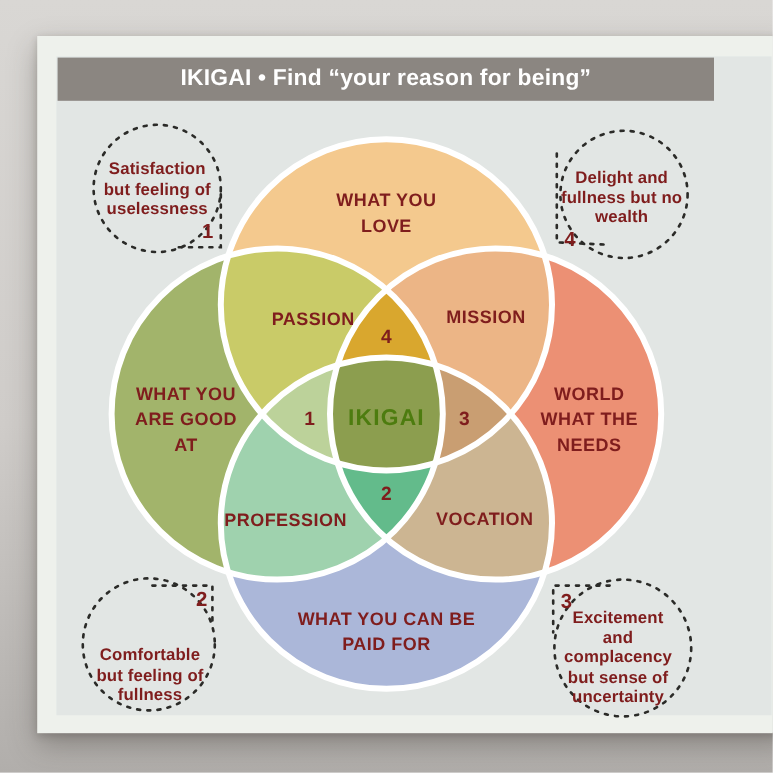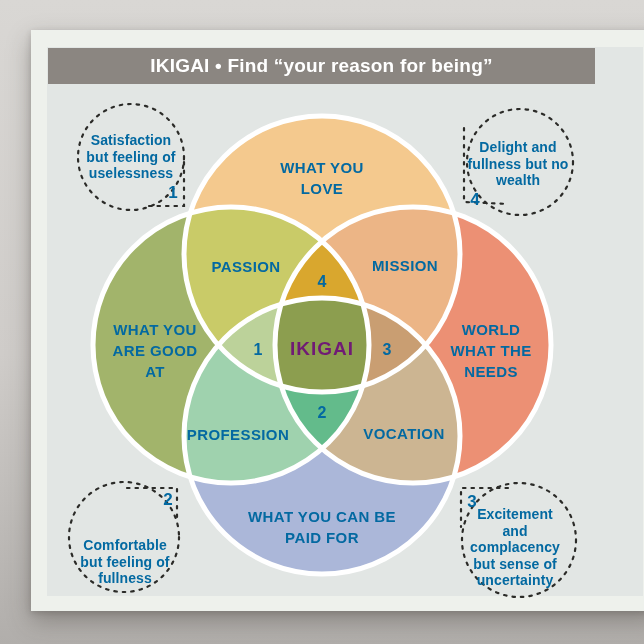--- a/index.html
+++ b/index.html
@@ -9,25 +9,25 @@
          background:linear-gradient(180deg,#d9d7d4 0%,#cfccc9 55%,#b1aeab 100%);}
   .poster{position:absolute;left:31px;top:30px;width:628px;height:581px;
           background:#eef1ec;
           box-shadow:0 10px 22px rgba(60,55,50,.35),0 2px 6px rgba(60,55,50,.22);}
   .panel{position:absolute;left:16px;right:16px;top:17px;bottom:15px;background:#e2e6e4;}
   .title-bar{position:absolute;left:17px;top:18px;width:547px;height:36px;background:#8b8681;
              display:flex;align-items:center;justify-content:center;}
   .title-text{color:#ffffff;font-weight:bold;font-size:19px;letter-spacing:.2px;white-space:nowrap;}
   svg.venn{position:absolute;left:0;top:0;width:582px;height:581px;}
   .lbl{position:absolute;transform:translate(-50%,-50%);text-align:center;
-       font-weight:bold;color:#0369a1;white-space:nowrap;}
+       font-weight:bold;color:#7f1d1d;white-space:nowrap;}
   .circle-lbl{font-size:15px;line-height:21px;letter-spacing:.4px;}
   .region-lbl{font-size:15px;letter-spacing:.4px;}
   .num-lbl{font-size:16px;}
-  .ikigai-lbl{font-size:19px;color:#701a75;letter-spacing:1px;}
+  .ikigai-lbl{font-size:19px;color:#4d7c0f;letter-spacing:1px;}
   .callout-text{font-size:14px;line-height:16.5px;letter-spacing:.1px;}
   .callout-num{font-size:17px;}
 </style>
 </head>
 <body>
 
 <div class="stage">
   <div class="poster">
     <div class="panel"></div>
 
@@ -129,21 +129,21 @@
     <div class="lbl circle-lbl" style="left:460px;top:320px;">
       <div>WORLD</div>
       <div>WHAT THE</div>
       <div>NEEDS</div>
     </div>
     <div class="lbl circle-lbl" style="left:291px;top:497px;">
       <div>WHAT YOU CAN BE</div>
       <div>PAID FOR</div>
     </div>
 
-    <div class="lbl region-lbl" style="left:215px;top:236px;">PASSION</div>
+    <div class="lbl region-lbl" style="left:230px;top:236px;">PASSION</div>
     <div class="lbl region-lbl" style="left:374px;top:235px;">MISSION</div>
     <div class="lbl region-lbl" style="left:207px;top:404px;">PROFESSION</div>
     <div class="lbl region-lbl" style="left:373px;top:403px;">VOCATION</div>
 
     <div class="lbl ikigai-lbl" style="left:291px;top:319px;">IKIGAI</div>
     <div class="lbl num-lbl" style="left:291px;top:252px;">4</div>
     <div class="lbl num-lbl" style="left:227px;top:320px;">1</div>
     <div class="lbl num-lbl" style="left:356px;top:320px;">3</div>
     <div class="lbl num-lbl" style="left:291px;top:383px;">2</div>
 

